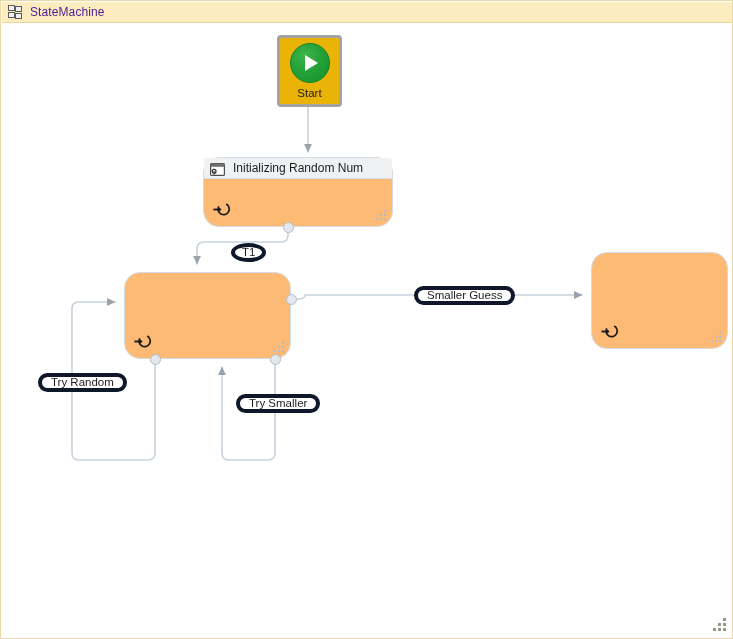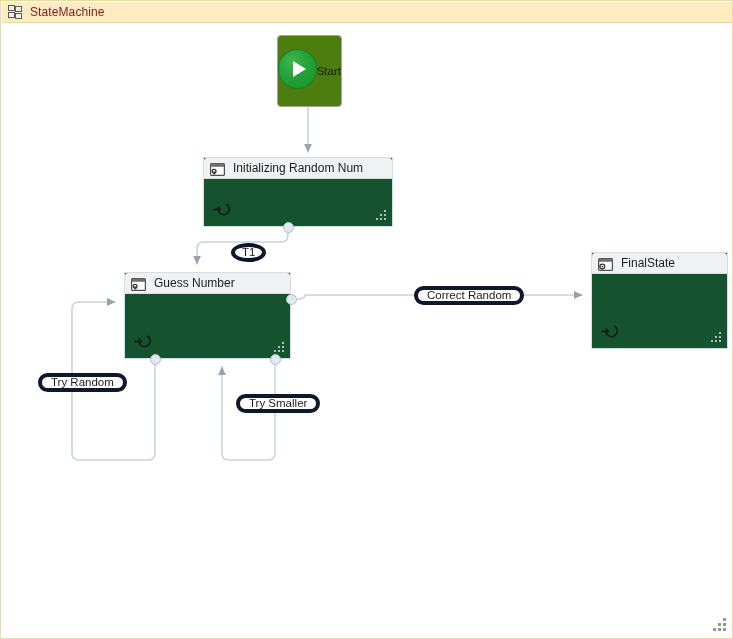--- a/index.html
+++ b/index.html
@@ -39,21 +39,21 @@
   }
   .titlebar .tb-icon {
     width: 16px;
     height: 16px;
     flex: 0 0 16px;
     position: relative;
     margin-right: 7px;
   }
   .titlebar .tb-label {
     font-size: 12px;
-    color: #7f1d1d;
+    color: #4c1d95;
     line-height: 14px;
     letter-spacing: 0.1px;
   }
 
   
   .canvas {
     position: absolute;
     left: 1px;
     top: 22px;
     width: 731px;
@@ -68,25 +68,25 @@
     top: 0;
     width: 731px;
     height: 615px;
     pointer-events: none;
   }
 
   
   .start-node {
     position: absolute;
     box-sizing: border-box;
-    background: #4d7c0f;
-    border: 1px solid #a3a3a3;
+    background: #eab308;
+    border: 3px solid #a3a3a3;
     border-radius: 4px;
     display: flex;
-    flex-direction: row;
+    flex-direction: column;
     align-items: center;
     justify-content: center;
   }
   .start-circle {
     width: 38px;
     height: 38px;
     border-radius: 50%;
     background: radial-gradient(circle at 36% 30%, #3eb54a 0%, #23a038 48%, #17912c 100%);
     border: 1px solid #13832a;
     display: flex;
@@ -105,23 +105,23 @@
   .start-label {
     font-size: 11.5px;
     color: #1c1c1c;
     line-height: 13px;
   }
 
   
   .state-node {
     position: absolute;
     box-sizing: border-box;
-    background: #14532d;
+    background: #fdba74;
     border: 1px solid #d4dce6;
-    border-radius: 0;
+    border-radius: 16px;
   }
   .state-header {
     position: absolute;
     left: 0;
     top: 0;
     right: 0;
     height: 21px;
     box-sizing: border-box;
     background: #eff1f3;
     border-bottom: 1px solid #d4dce6;
@@ -292,31 +292,20 @@
             <i style="left:8px;top:4px;"></i>
           <i style="left:0;top:8px;"></i>
             <i style="left:4px;top:8px;"></i>
             <i style="left:8px;top:8px;"></i>
         </span>
       </div>
     </div>
     <span class="anchor" style="left:281px; top:199px;"></span>
 
     <div class="state-node" style="left:122px; top:249px; width:167px; height:87px;">
-      <div class="state-header">
-        <span class="hdr-icon">
-          <svg viewBox="0 0 15 13" width="15" height="13">
-            <rect x="0.6" y="0.6" width="13.8" height="11.8" rx="1" fill="#ffffff" stroke="#4d4d4d" stroke-width="1.2"></rect>
-            <rect x="0.6" y="0.6" width="13.8" height="3.2" fill="#707070"></rect>
-            <circle cx="4.1" cy="8.2" r="1.9" fill="none" stroke="#333333" stroke-width="1.3"></circle>
-            <path d="M4.1,8.2 L4.1,11.6" stroke="#333333" stroke-width="1.3"></path>
-          </svg>
-        </span>
-        <span class="state-title">Guess Number</span>
-      </div>
       <div class="state-body">
         <span class="entry-icon">
           <svg viewBox="0 0 19 17" width="19" height="17">
             <path d="M14.2,3.1 a5.6,5.6 0 1,1 -7.4,2.2" fill="none" stroke="#1c1c1c" stroke-width="1.7"></path>
             <path d="M1.4,8.5 L8.4,8.5" stroke="#1c1c1c" stroke-width="1.9"></path>
             <path d="M5.9,5.6 L9.6,8.5 L5.9,11.4 Z" fill="#1c1c1c"></path>
           </svg>
         </span>
         <span class="node-grip">
           <i style="left:8px;top:0;"></i>
@@ -326,31 +315,20 @@
             <i style="left:4px;top:8px;"></i>
             <i style="left:8px;top:8px;"></i>
         </span>
       </div>
     </div>
     <span class="anchor" style="left:284px; top:271px;"></span>
     <span class="anchor" style="left:148px; top:331px;"></span>
     <span class="anchor" style="left:268px; top:331px;"></span>
 
     <div class="state-node" style="left:589px; top:229px; width:137px; height:97px;">
-      <div class="state-header">
-        <span class="hdr-icon">
-          <svg viewBox="0 0 15 13" width="15" height="13">
-            <rect x="0.6" y="0.6" width="13.8" height="11.8" rx="1" fill="#ffffff" stroke="#4d4d4d" stroke-width="1.2"></rect>
-            <rect x="0.6" y="0.6" width="13.8" height="3.2" fill="#707070"></rect>
-            <circle cx="4.3" cy="8.6" r="2.4" fill="none" stroke="#333333" stroke-width="1.3"></circle>
-            <circle cx="4.3" cy="8.6" r="0.8" fill="#333333"></circle>
-          </svg>
-        </span>
-        <span class="state-title">FinalState</span>
-      </div>
       <div class="state-body">
         <span class="entry-icon">
           <svg viewBox="0 0 19 17" width="19" height="17">
             <path d="M14.2,3.1 a5.6,5.6 0 1,1 -7.4,2.2" fill="none" stroke="#1c1c1c" stroke-width="1.7"></path>
             <path d="M1.4,8.5 L8.4,8.5" stroke="#1c1c1c" stroke-width="1.9"></path>
             <path d="M5.9,5.6 L9.6,8.5 L5.9,11.4 Z" fill="#1c1c1c"></path>
           </svg>
         </span>
         <span class="node-grip">
           <i style="left:8px;top:0;"></i>
@@ -358,21 +336,21 @@
             <i style="left:8px;top:4px;"></i>
           <i style="left:0;top:8px;"></i>
             <i style="left:4px;top:8px;"></i>
             <i style="left:8px;top:8px;"></i>
         </span>
       </div>
     </div>
 
     <div class="trans-label pill-t1" style="left:229px; top:220px;">T1</div>
 
-    <div class="trans-label" style="left:412px; top:263px;">Correct Random</div>
+    <div class="trans-label" style="left:412px; top:263px;">Smaller Guess</div>
 
     <div class="trans-label" style="left:36px; top:350px;">Try Random</div>
 
     <div class="trans-label" style="left:234px; top:371px;text-align:center;">Try Smaller</div>
 
     <span class="canvas-grip">
       <i style="left:10px;top:0;"></i>
       <i style="left:5px;top:5px;"></i>
         <i style="left:10px;top:5px;"></i>
       <i style="left:0;top:10px;"></i>

